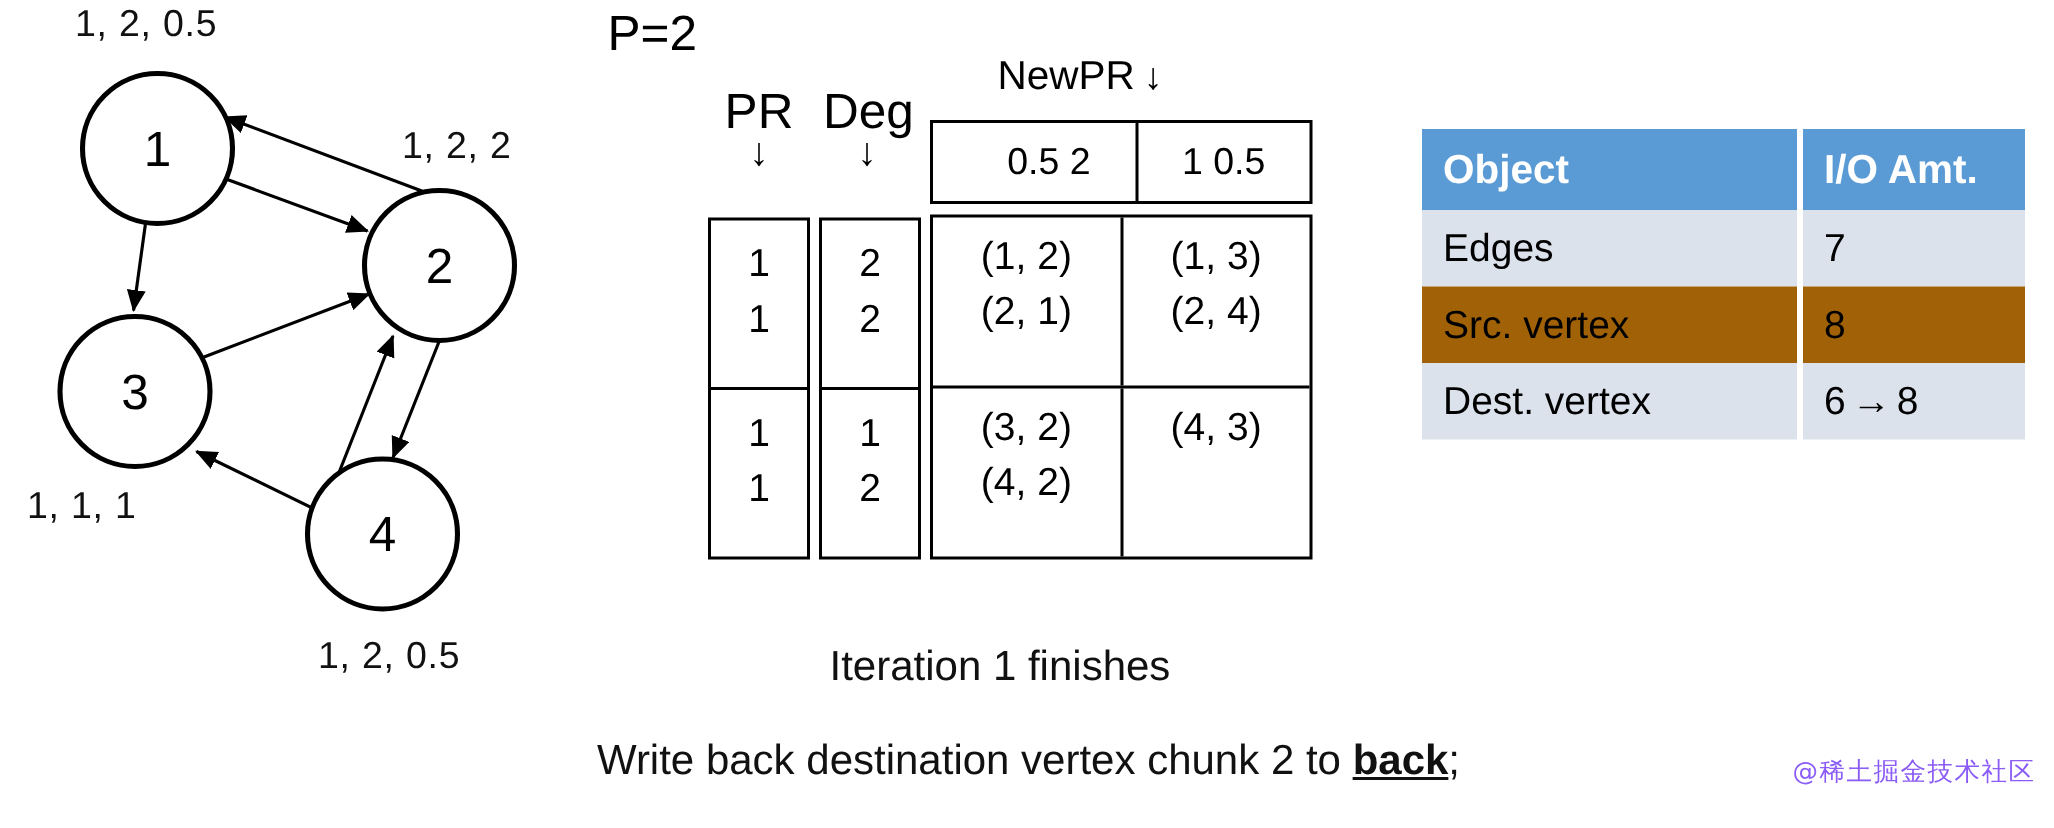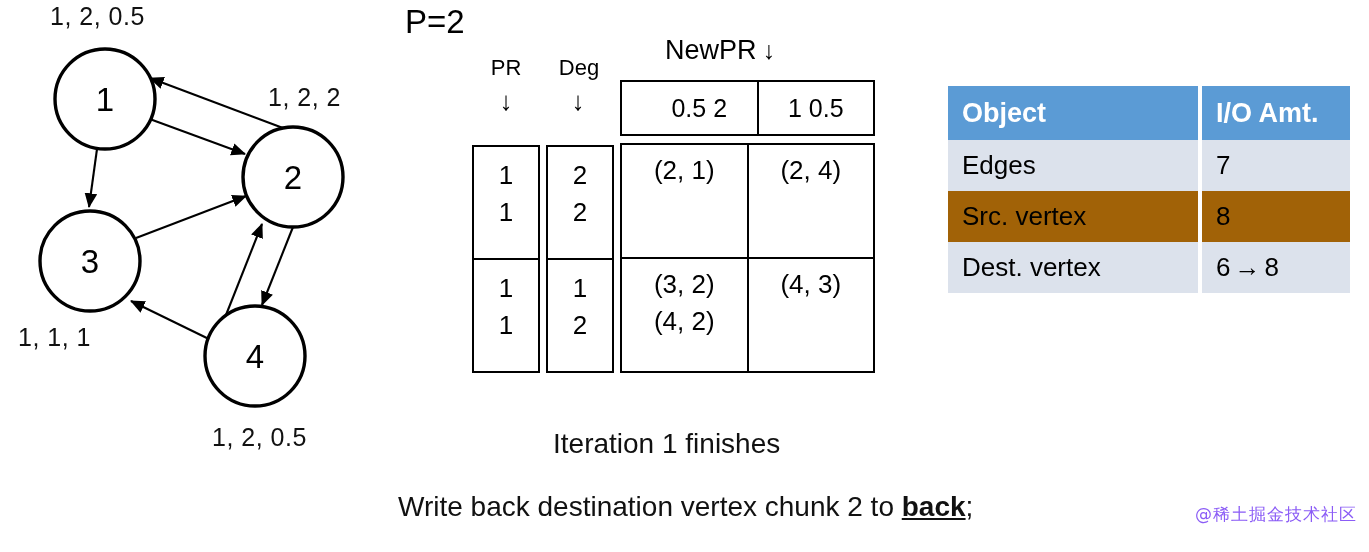--- a/index.html
+++ b/index.html
@@ -44,21 +44,21 @@
     width: 500px; height: 400px;
   }
   #p-equals {
     position: absolute;
     left: 5px; top: 3px;
     font-size: 33px;
     letter-spacing: 0px;
   }
   .col-head {
     position: absolute;
-    font-size: 22px;
+    font-size: 33px;
     text-align: center;
     width: 80px;
   }
   #head-pr  { left: 66px;  top: 55px; }
   #head-deg { left: 139px; top: 55px; }
 
   .down-arrow {
     position: absolute;
     width: 26px;
     text-align: center;
@@ -283,23 +283,25 @@
   </div>
 
   <div id="newpr-head-table">
     <div class="hcell">0.5  2</div>
     <div class="hcell">1  0.5</div>
   </div>
 
   <div id="newpr-body-table">
     <div class="brow">
       <div class="bcell">
+        <div>(1, 2)</div>
         <div>(2, 1)</div>
       </div>
       <div class="bcell">
+        <div>(1, 3)</div>
         <div>(2, 4)</div>
       </div>
     </div>
     <div class="brow">
       <div class="bcell">
         <div>(3, 2)</div>
         <div>(4, 2)</div>
       </div>
       <div class="bcell">
         <div>(4, 3)</div>

